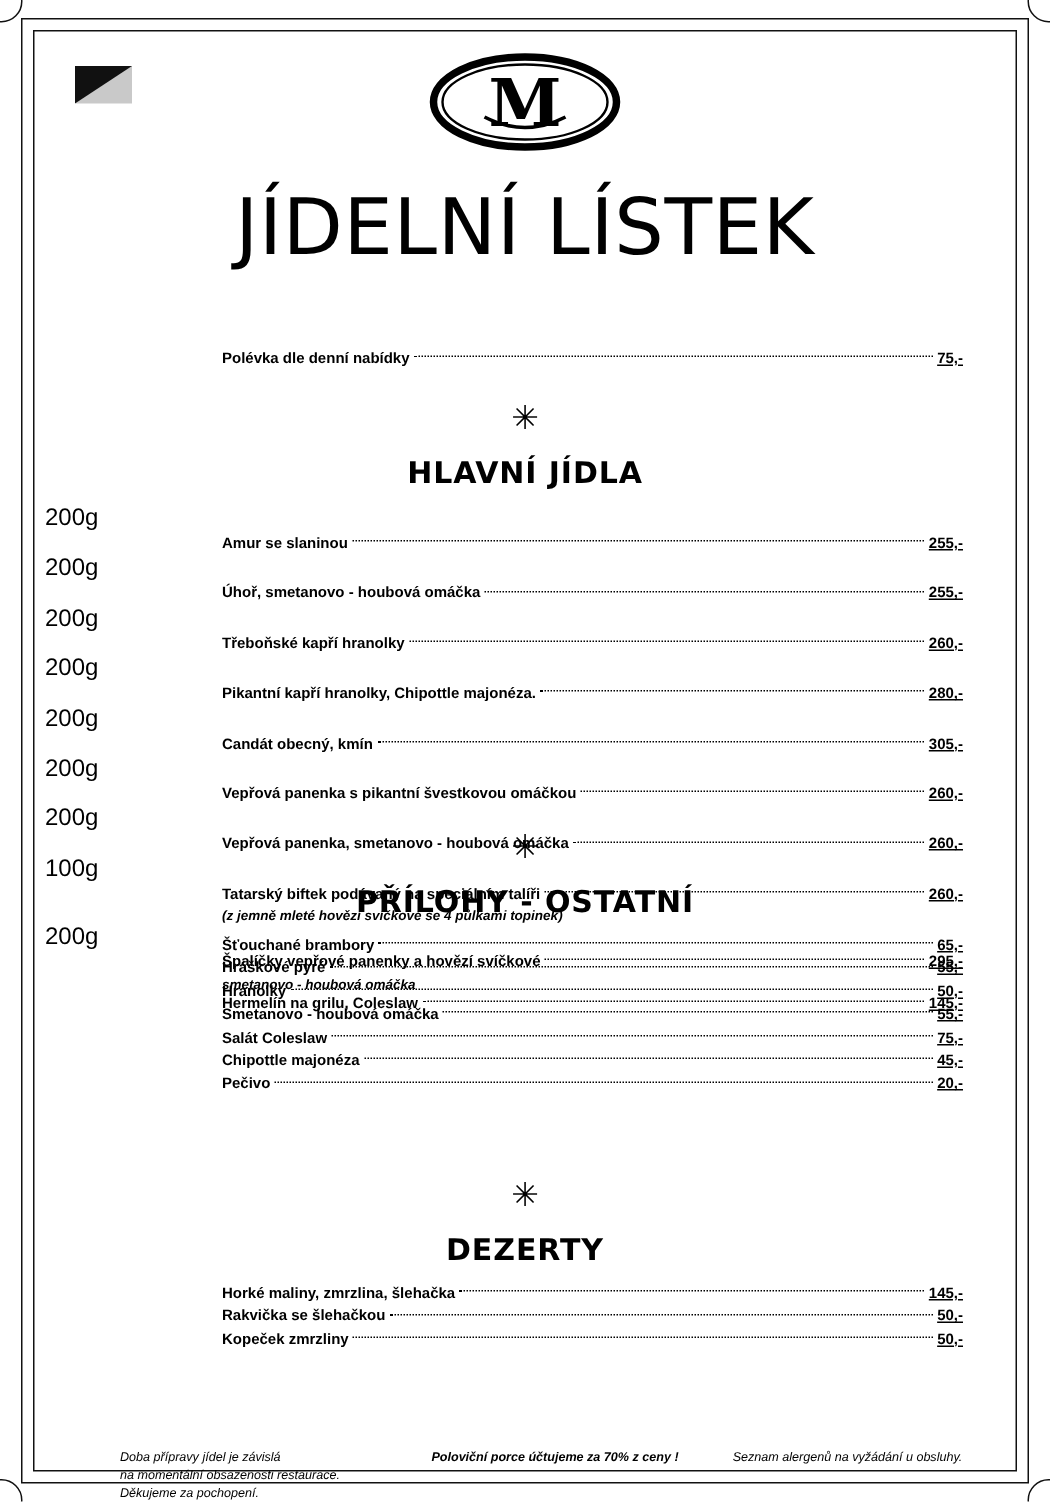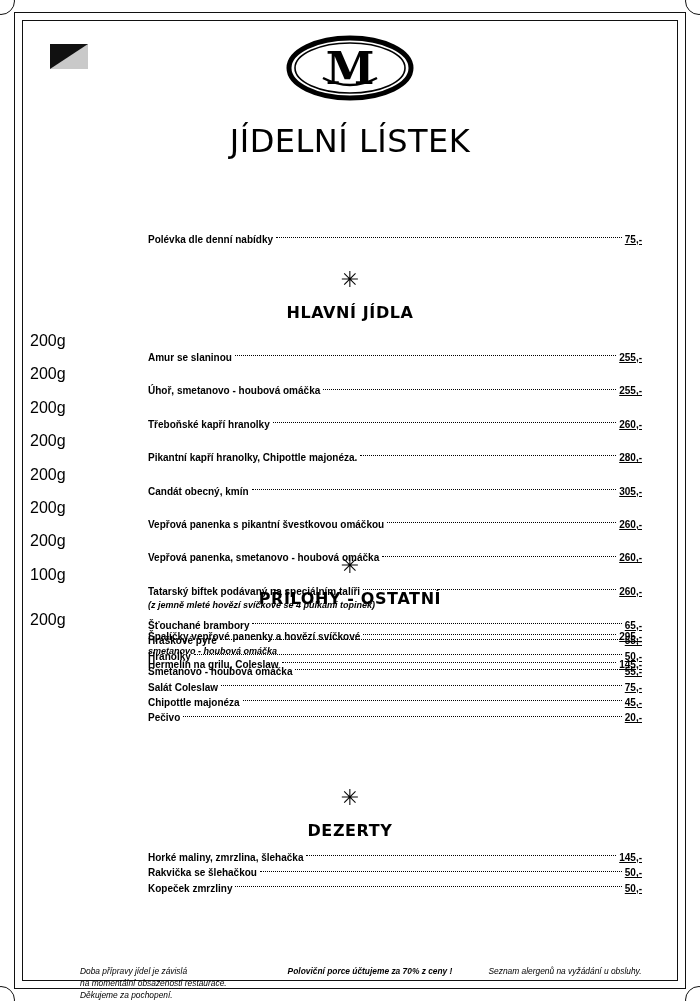--- a/index.html
+++ b/index.html
@@ -89,40 +89,40 @@
     text-align: center;
   }
   .logo svg { display: inline-block; }
 
   .doc-title {
     position: absolute;
     left: 0; right: 0;
     top: 96px;
     text-align: center;
     font-family: "DejaVu Sans", sans-serif;
-    font-size: 32px;
+    font-size: 52px;
     font-weight: 400;
     letter-spacing: 0.5px;
     color: #000;
   }
 
   .section-block { position: absolute; left: 0; right: 0; }
 
   .star {
     text-align: center;
     font-size: 22px;
     line-height: 22px;
     font-family: "DejaVu Sans", sans-serif;
     color: #000;
   }
 
   .section-title {
     text-align: center;
     font-family: "DejaVu Sans", sans-serif;
-    font-size: 16px;
+    font-size: 20px;
     font-weight: 700;
     letter-spacing: 0.6px;
     margin-top: 12px;
   }
 
   .items {
     margin-top: 10px;
   }
 
   .row {

